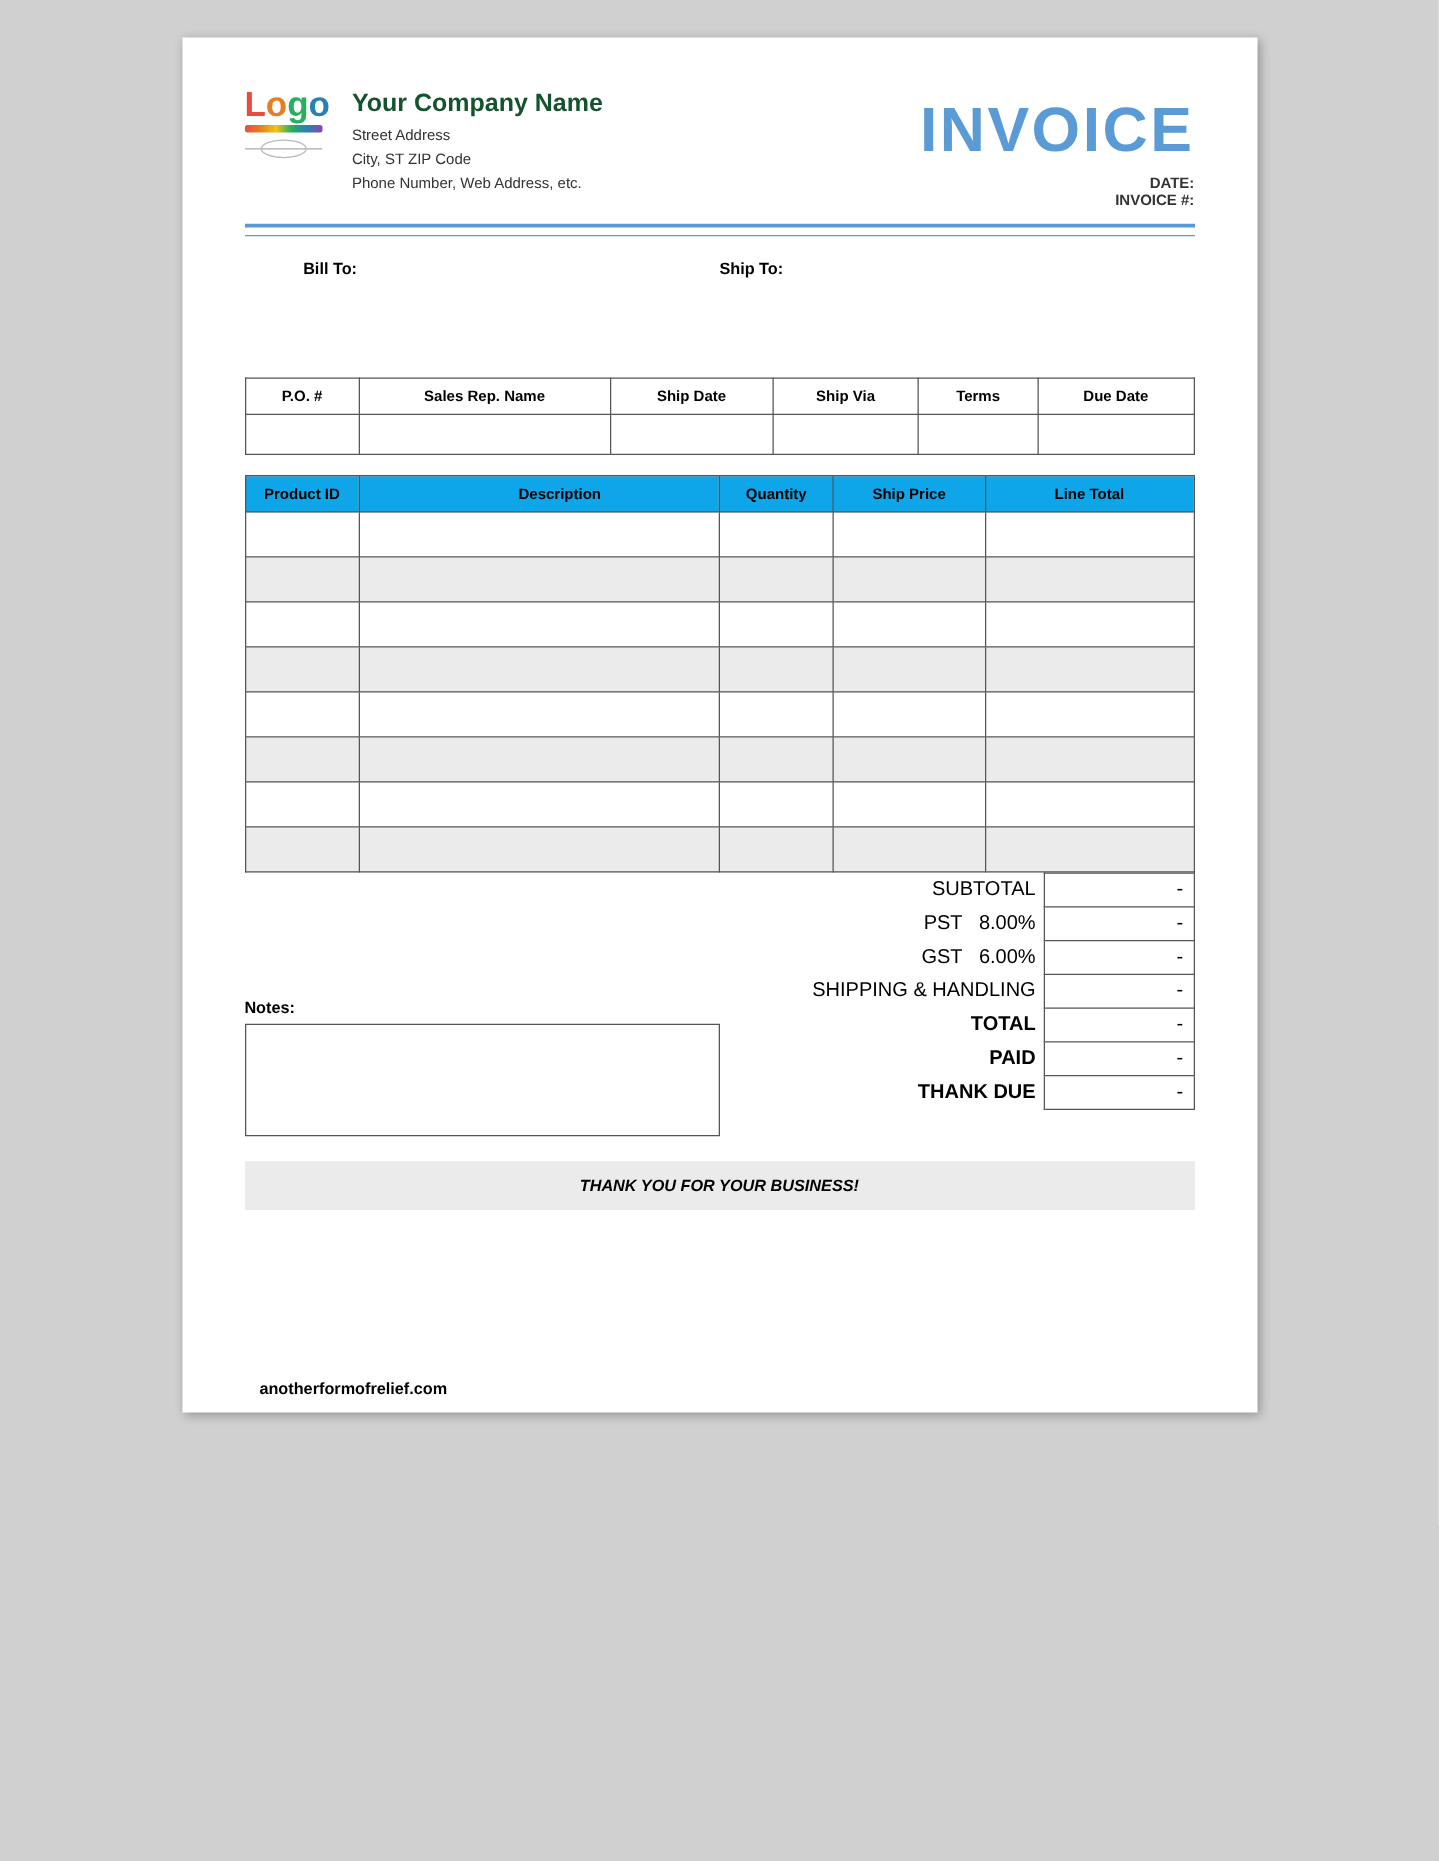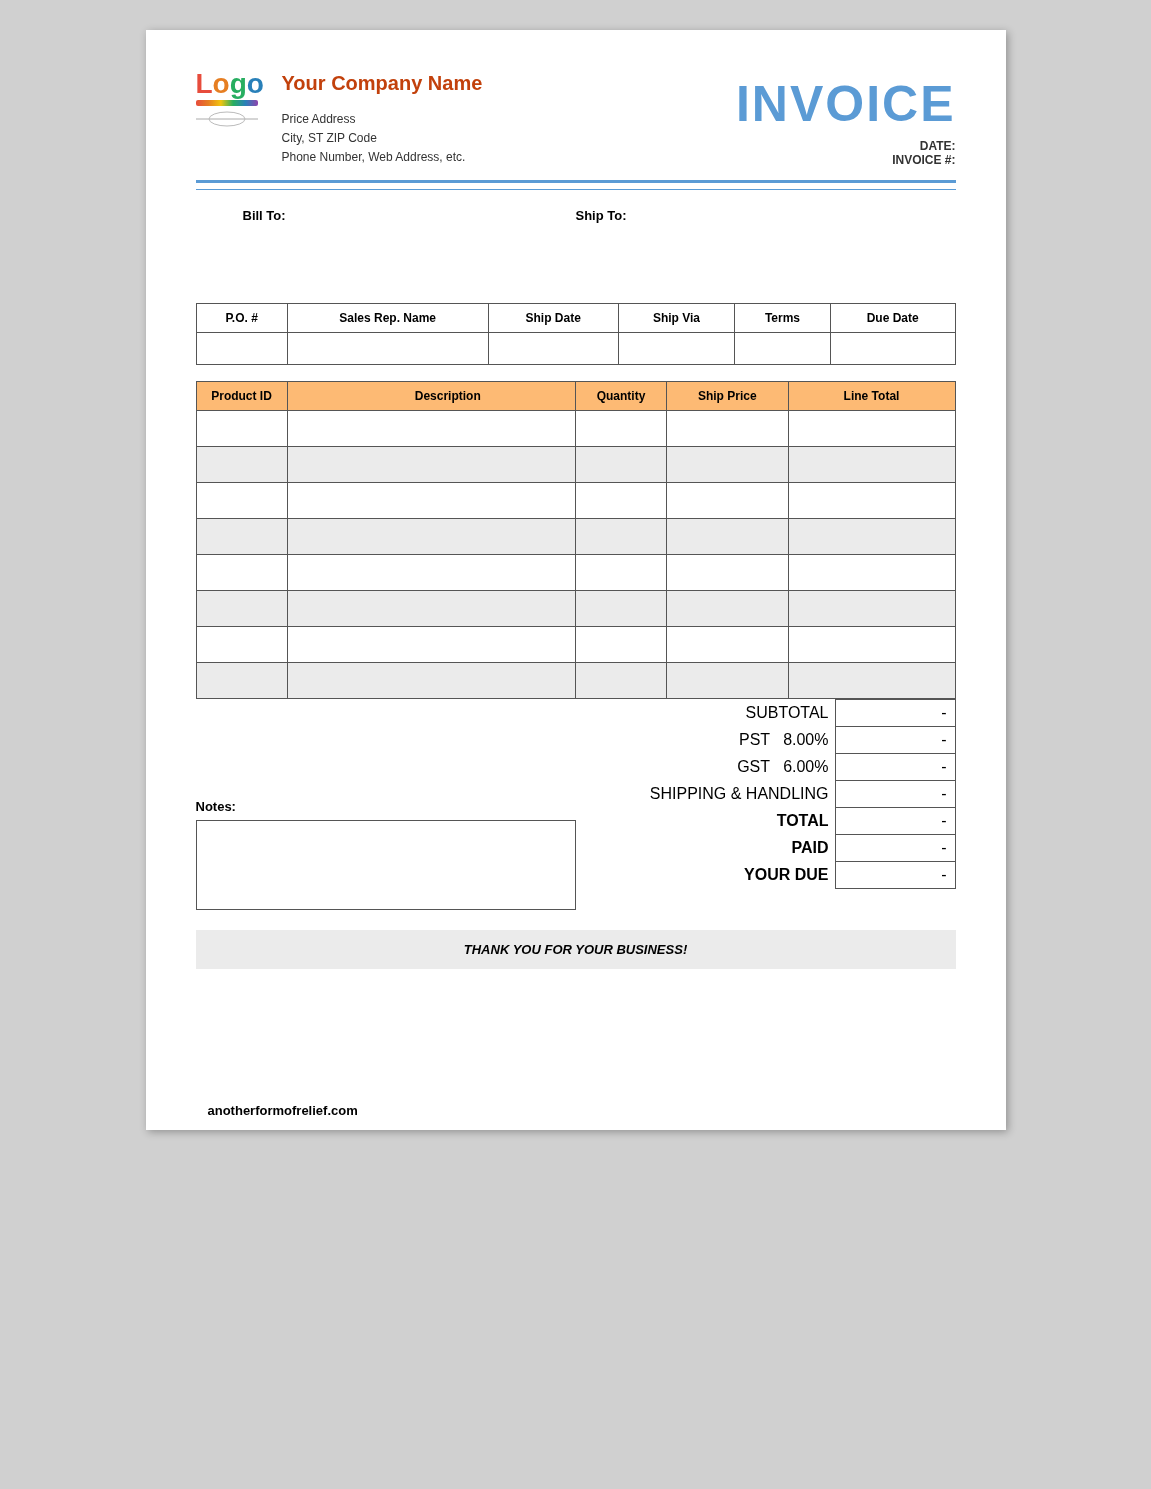--- a/index.html
+++ b/index.html
@@ -53,22 +53,22 @@
       background: linear-gradient(to right, #e74c3c, #e67e22, #f1c40f, #27ae60, #2980b9, #8e44ad);
       border-radius: 2px;
       margin-top: 2px;
     }
     .company-info {
       padding-top: 2px;
     }
     .company-name {
       font-size: 20px;
       font-weight: bold;
-      color: #c2410c;
-      margin-bottom: 15px;
+      color: #14532d;
+      margin-bottom: 4px;
     }
     .company-address {
       font-size: 12px;
       color: #333;
       line-height: 1.6;
     }
     .invoice-title {
       font-size: 50px;
       font-weight: bold;
       color: #5b9bd5;
@@ -133,21 +133,21 @@
       width: 100%;
       border-collapse: collapse;
       margin-bottom: 0;
     }
     .product-table th {
       border: 1.5px solid #555;
       padding: 7px 10px;
       text-align: center;
       font-size: 12px;
       font-weight: bold;
-      background: #fdba74;
+      background: #0ea5e9;
     }
     .product-table td {
       border: 1.5px solid #555;
       padding: 0;
       height: 36px;
     }
     .product-table tr:nth-child(even) td {
       background: #ebebeb;
     }
     .product-table tr:nth-child(odd) td {
@@ -218,21 +218,21 @@
         <div class="logo-underline"></div>
         
         <svg width="62" height="22" viewBox="0 0 62 22" style="margin-top:2px;">
           <line x1="0" y1="11" x2="62" y2="11" stroke="#aaa" stroke-width="1"></line>
           <ellipse cx="31" cy="11" rx="18" ry="7" fill="none" stroke="#bbb" stroke-width="1"></ellipse>
         </svg>
       </div>
       <div class="company-info">
         <div class="company-name">Your Company Name</div>
         <div class="company-address">
-          <div>Price Address</div>
+          <div>Street Address</div>
           <div>City, ST  ZIP Code</div>
           <div>Phone Number, Web Address, etc.</div>
         </div>
       </div>
     </div>
     <div class="header-right">
       <div class="invoice-title">INVOICE</div>
       <div class="invoice-meta">
         <div><span class="label">DATE:</span></div>
         <div><span class="label">INVOICE #:</span></div>
@@ -376,21 +376,21 @@
       </tr>
       <tr class="bold-row">
         <td>TOTAL</td>
         <td>-</td>
       </tr>
       <tr class="bold-row">
         <td>PAID</td>
         <td>-</td>
       </tr>
       <tr class="bold-row">
-        <td>YOUR DUE</td>
+        <td>THANK DUE</td>
         <td>-</td>
       </tr>
     </tbody>
       </table>
   </div>
 
   <div style="margin-top:-90px; width:50%;">
     <div class="notes-label">Notes:</div>
     <div class="notes-box"></div>
   </div>

